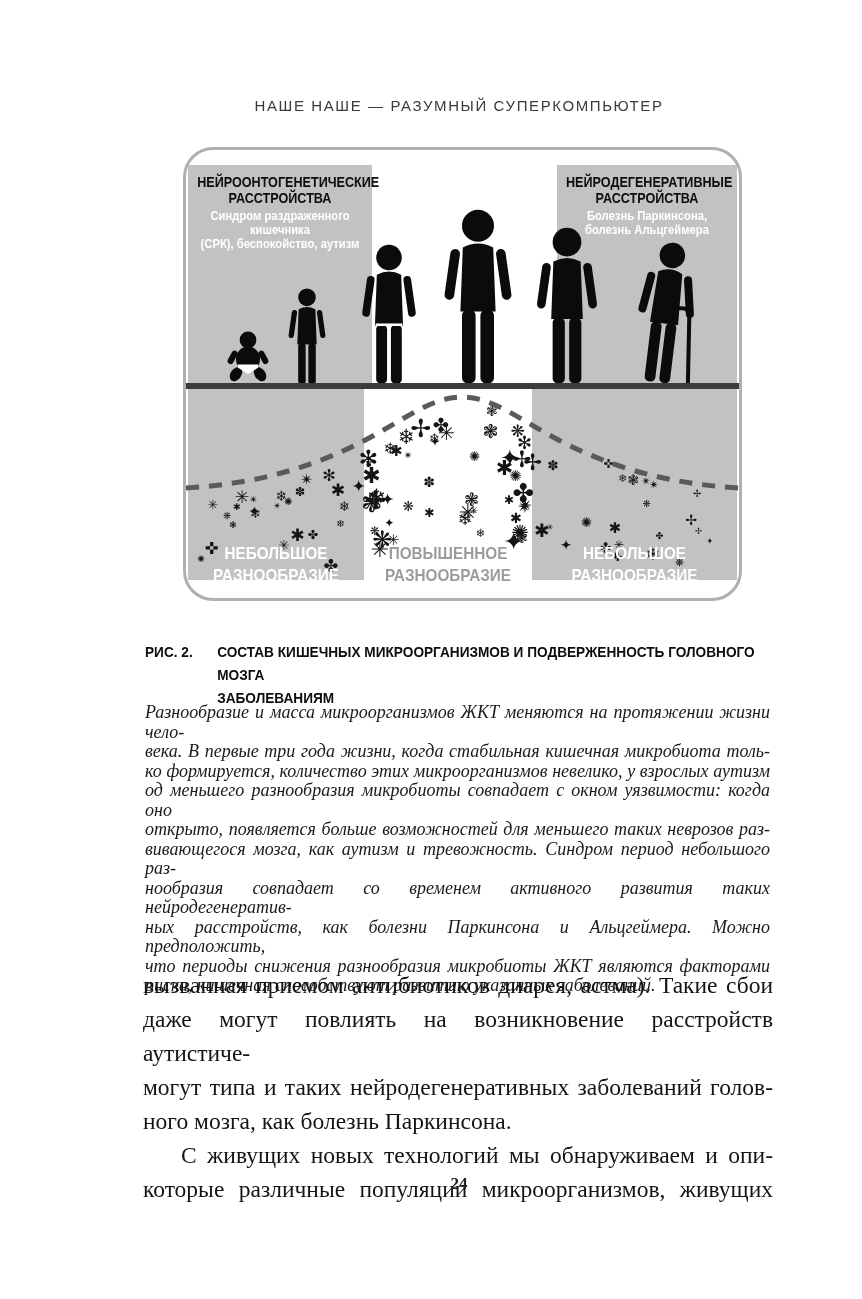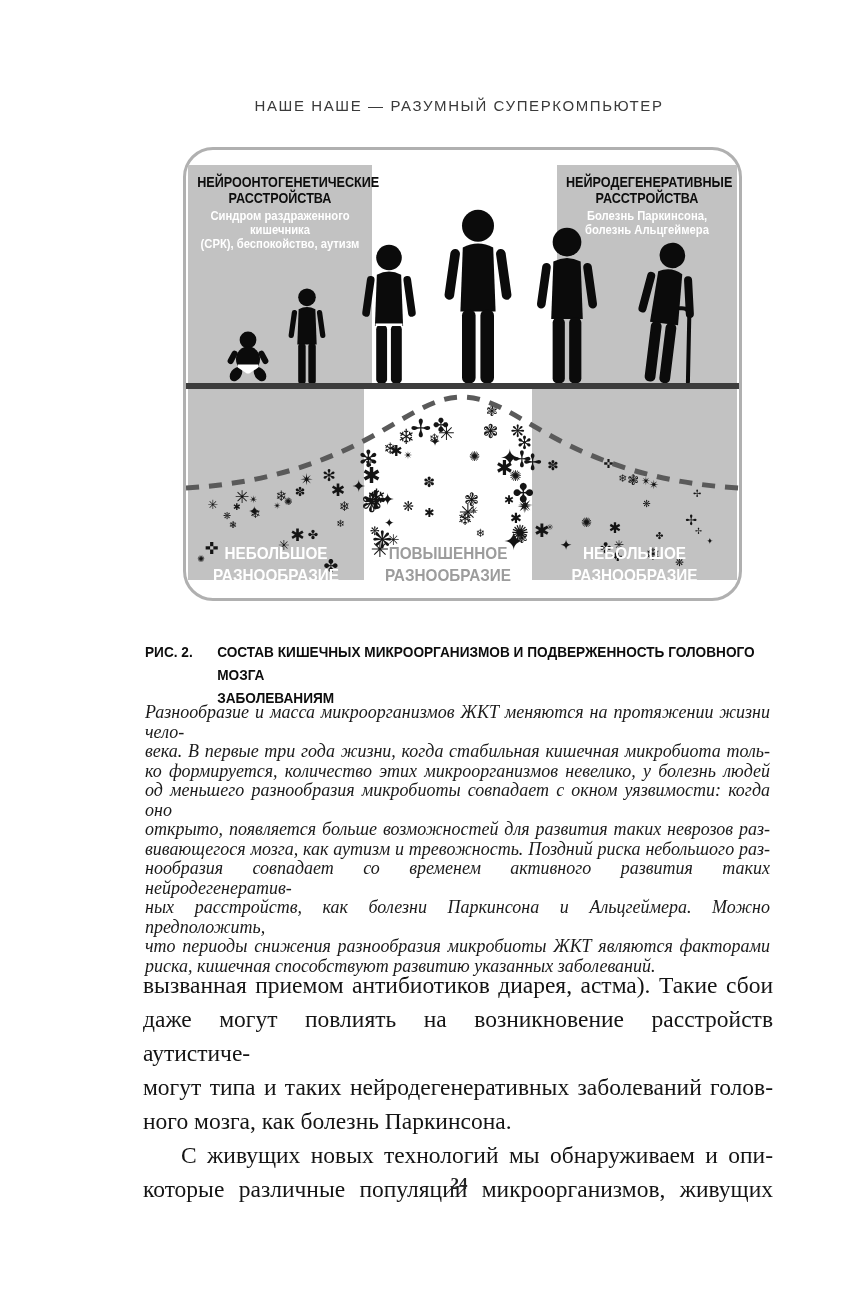--- a/index.html
+++ b/index.html
@@ -268,24 +268,24 @@
     <div class="caption-label">РИС. 2.</div>
     <div class="caption-text">
         <div>СОСТАВ КИШЕЧНЫХ МИКРООРГАНИЗМОВ И ПОДВЕРЖЕННОСТЬ ГОЛОВНОГО МОЗГА</div>
         <div>ЗАБОЛЕВАНИЯМ</div>
       </div>
   </div>
 
   <div class="commentary">
       <div class="jl">Разнообразие и масса микроорганизмов ЖКТ меняются на протяжении жизни чело-</div>
       <div class="jl">века. В первые три года жизни, когда стабильная кишечная микробиота толь-</div>
-      <div class="jl">ко формируется, количество этих микроорганизмов невелико, у болезнь людей</div>
+      <div class="jl">ко формируется, количество этих микроорганизмов невелико, у взрослых аутизм</div>
       <div class="jl">од меньшего разнообразия микробиоты совпадает с окном уязвимости: когда оно</div>
-      <div class="jl">открыто, появляется больше возможностей для развития таких неврозов раз-</div>
-      <div class="jl">вивающегося мозга, как аутизм и тревожность. Поздний риска небольшого раз-</div>
+      <div class="jl">открыто, появляется больше возможностей для меньшего таких неврозов раз-</div>
+      <div class="jl">вивающегося мозга, как аутизм и тревожность. Синдром период небольшого раз-</div>
       <div class="jl">нообразия совпадает со временем активного развития таких нейродегенератив-</div>
       <div class="jl">ных расстройств, как болезни Паркинсона и Альцгеймера. Можно предположить,</div>
       <div class="jl">что периоды снижения разнообразия микробиоты ЖКТ являются факторами</div>
       <div>риска, кишечная способствуют развитию указанных заболеваний.</div>
     </div>
 
   <div class="bodytext">
     <div>
         <div class="jl">вызванная приемом антибиотиков диарея, астма). Такие сбои</div>
         <div class="jl">даже могут повлиять на возникновение расстройств аутистиче-</div>

